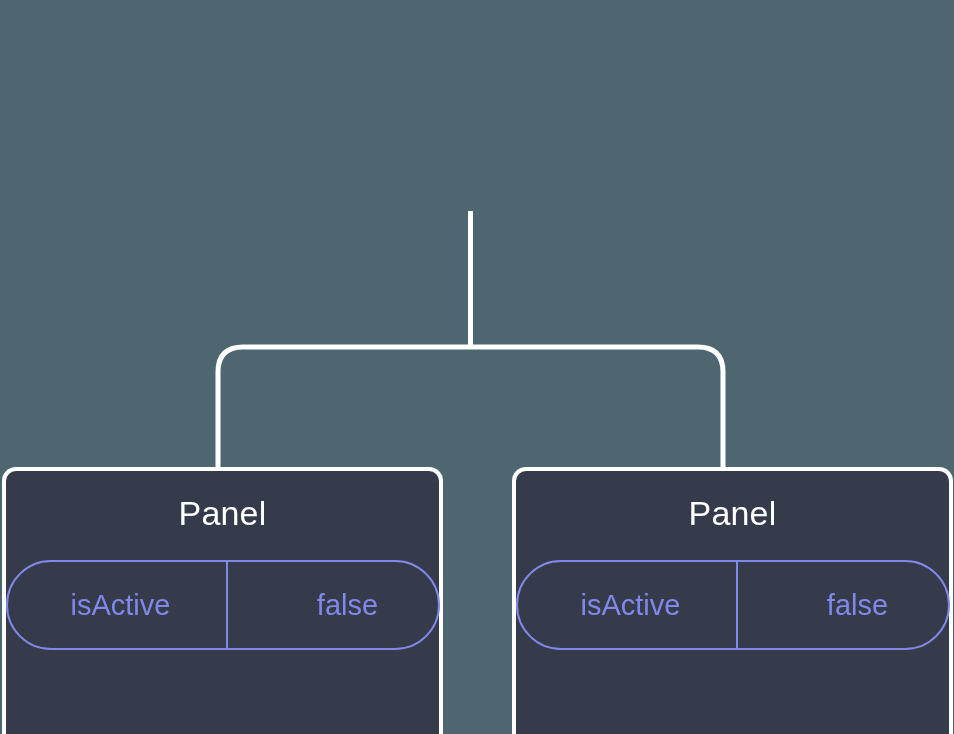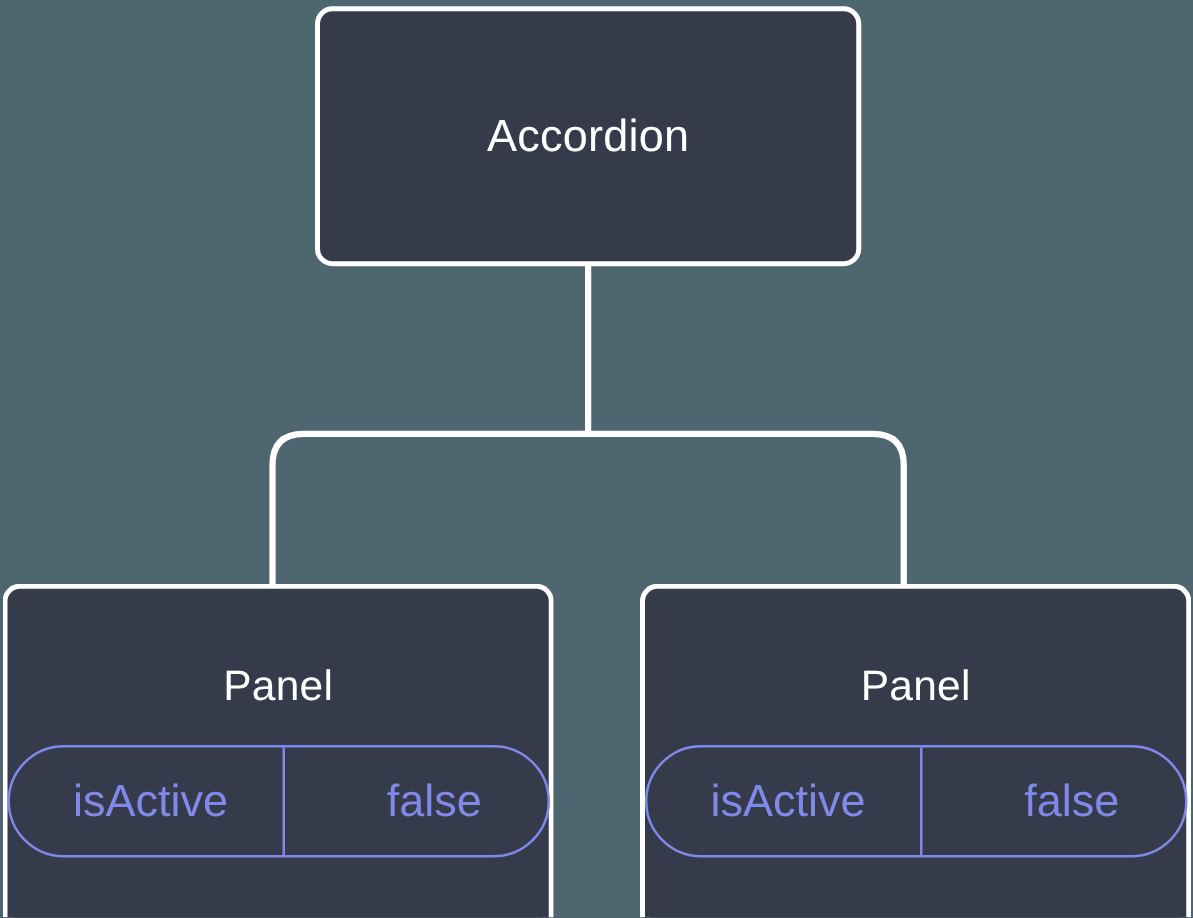--- a/index.html
+++ b/index.html
@@ -50,21 +50,21 @@
     height: 208px;
     justify-content: center;
   }
 
   .node-child {
     top: 467px;
     height: 267px;
     border-bottom: none;
     border-bottom-left-radius: 0;
     border-bottom-right-radius: 0;
-    padding-top: 60px;
+    padding-top: 24px;
   }
 
   .node-child-left {
     left: 2px;
     width: 441px;
   }
 
   .node-child-right {
     left: 512px;
     width: 441px;
@@ -91,21 +91,21 @@
     border-radius: 999px;
     height: 90px;
     box-sizing: border-box;
   }
 
   .pill-cell {
     display: flex;
     align-items: center;
     justify-content: center;
     color: #8089ea;
-    font-size: 36px;
+    font-size: 29px;
     white-space: nowrap;
   }
 
   .pill-key {
     padding: 0 30px 0 38px;
     min-width: 150px;
   }
 
   .pill-divider {
     width: 2px;
@@ -124,23 +124,20 @@
 
 <div id="tree-canvas">
 
   <svg id="connectors" viewBox="0 0 954 734" width="954" height="734" xmlns="http://www.w3.org/2000/svg">
 
     <path d="M 470.5 211 L 470.5 347" fill="none" stroke="#ffffff" stroke-width="5"></path>
 
     <path d="M 218 469 L 218 372 Q 218 347 243 347 L 698 347 Q 723 347 723 372 L 723 469" fill="none" stroke="#ffffff" stroke-width="5" stroke-linecap="butt"></path>
   </svg>
 
-  <div class="node node-root">
-    <span class="node-title">Accordion</span>
-  </div>
 
   <div class="node node-child node-child-left">
     <span class="node-title">Panel</span>
     <div class="pill">
       <span class="pill-cell pill-key">isActive</span>
       <span class="pill-divider"></span>
       <span class="pill-cell pill-value">false</span>
     </div>
   </div>
 

